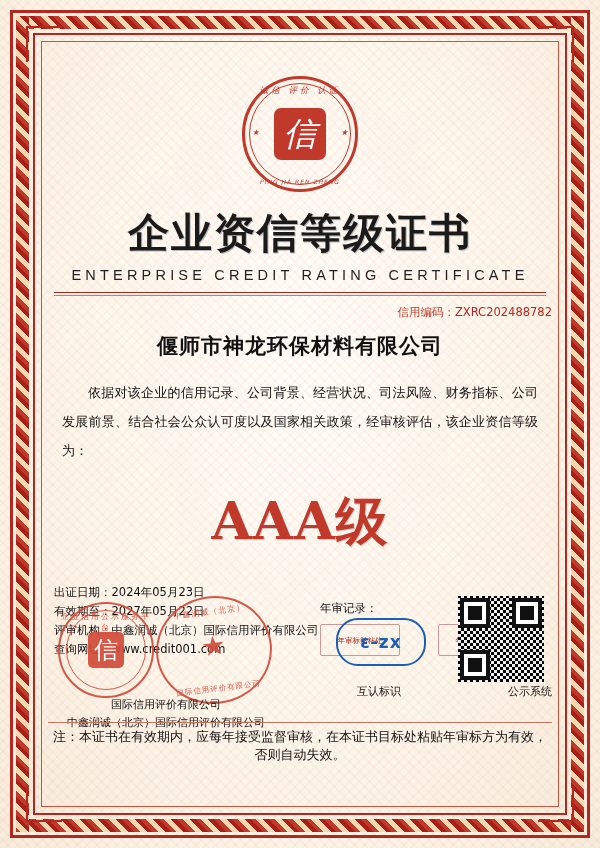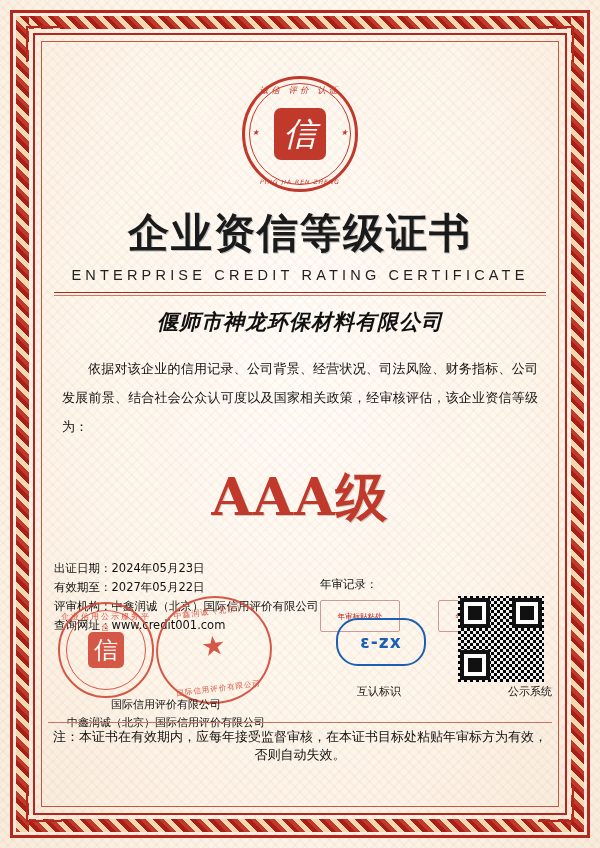--- a/index.html
+++ b/index.html
@@ -123,21 +123,20 @@
   .credit-no .val{color:#b3271f;}
 
   .company{
     text-align:center;
     margin-top:12px;
     font-size:21px;
     font-weight:bold;
     letter-spacing:1px;
     color:#111;
     font-family:"DejaVu Sans", sans-serif;
-    font-style:italic;
   }
   .usci{
     text-align:center;
     margin-top:8px;
     font-size:11.5px;
     color:#222;
     font-family:"DejaVu Sans", sans-serif;
   }
   .body-text{
     margin:18px 14px 0 14px;
@@ -281,20 +280,23 @@
       <div class="star l">★</div>
       <div class="star r">★</div>
       <div class="arc-bottom">PING JIA REN ZHENG</div>
     </div>
 
     <div class="title-cn">企业资信等级证书</div>
     <div class="title-en">ENTERPRISE CREDIT RATING CERTIFICATE</div>
     <div class="rule"></div>
     <div class="rule thin"></div>
 
+    <div class="credit-no">
+      <span>信用编码：</span><span class="val">ZXRC202488782</span>
+    </div>
 
     <div class="company">偃师市神龙环保材料有限公司</div>
 
     <div class="body-text">依据对该企业的信用记录、公司背景、经营状况、司法风险、财务指标、公司发展前景、结合社会公众认可度以及国家相关政策，经审核评估，该企业资信等级为：</div>
 
     <div class="grade">AAA级</div>
 
     <div class="info">
       <div class="row">
         <span class="lbl">出证日期：</span><span>2024年05月23日</span>

